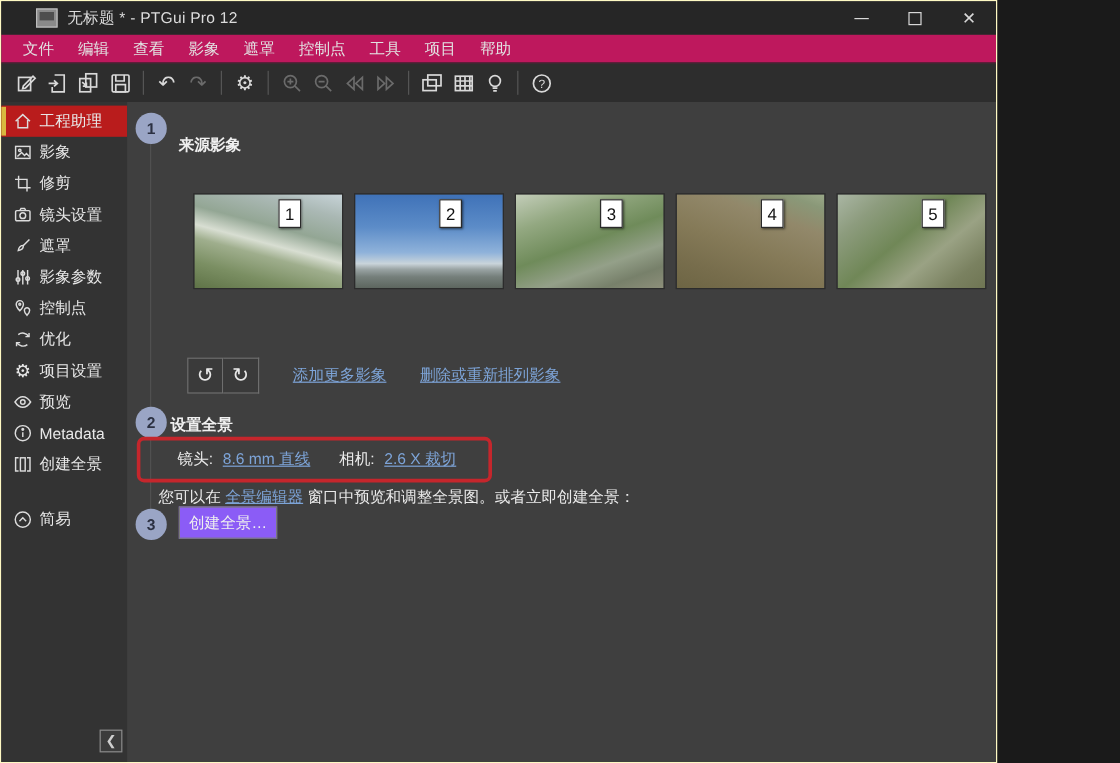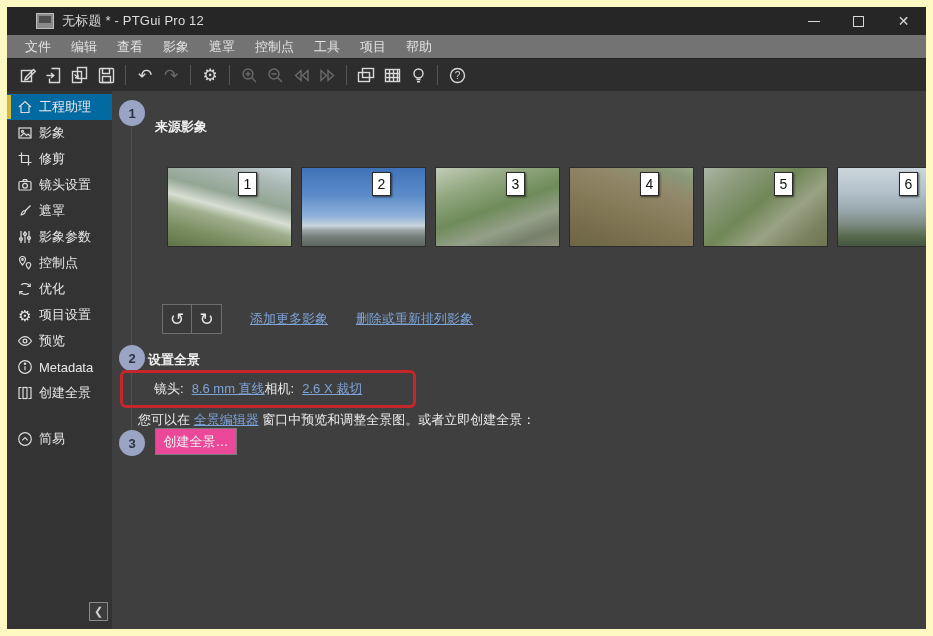--- a/index.html
+++ b/index.html
@@ -1,49 +1,49 @@
 <!DOCTYPE html>
 <html><head>
 <meta charset="utf-8">
 <style>
   * { margin:0; padding:0; box-sizing:border-box; }
   html,body { width:933px; height:636px; background:#1a1a1a; }
   body { font-family:"Liberation Sans","DejaVu Sans",sans-serif; font-size:13px; color:#e6e6e6; }
-  .window { position:relative; width:933px; height:636px; background:#3f3f3f; border:7px solid #fef9c3; overflow:hidden; display:flex; flex-direction:column; }
+  .window { position:relative; width:831px; height:636px; background:#3f3f3f; border:1px solid #fef9c3; overflow:hidden; display:flex; flex-direction:column; }
 
   
   .titlebar { height:28px; background:#262626; display:flex; align-items:center; flex:0 0 auto; }
   .app-icon { width:18px; height:16px; margin:0 8px 0 29px; background:#8a8a8a; border:1px solid #bdbdbd; position:relative; }
   .app-icon::after { content:""; position:absolute; left:2px; top:2px; right:2px; bottom:5px; background:#4e4e4e; }
   .title-text { color:#dcdcdc; letter-spacing:.2px; }
   .win-controls { margin-left:auto; display:flex; height:100%; }
   .win-btn { width:45px; height:100%; display:flex; align-items:center; justify-content:center; color:#d8d8d8; font-size:14px; }
   .max-glyph { width:11px; height:11px; border:1px solid #d8d8d8; display:inline-block; }
   .min-glyph { width:12px; height:0; border-top:1px solid #d8d8d8; display:inline-block; }
 
   
-  .menubar { height:24px; background:#737373; display:flex; align-items:center; padding-left:8px; flex:0 0 auto; border-bottom:1px solid #222; }
+  .menubar { height:24px; background:#be185d; display:flex; align-items:center; padding-left:8px; flex:0 0 auto; border-bottom:1px solid #222; }
   .menu-item { padding:3px 10px; color:#e2e2e2; }
 
   
   .toolbar { height:32px; background:#2d2d2d; display:flex; align-items:center; padding-left:8px; flex:0 0 auto; }
   .tool-btn { width:26px; height:26px; display:flex; align-items:center; justify-content:center; }
   .tool-btn svg { stroke:#d9d9d9; fill:none; stroke-width:1.4; }
   .tool-btn.disabled svg { stroke:#6b6b6b; }
   .tool-btn.disabled { color:#6b6b6b; }
   .tb-glyph { font-size:17px; color:#d9d9d9; line-height:1; }
   .disabled .tb-glyph { color:#6b6b6b; }
   .tb-sep { width:1px; height:20px; background:#555; margin:0 6px; }
 
   
   .app-body { flex:1; display:flex; min-height:0; }
   .sidebar { width:105px; background:#333333; position:relative; flex:0 0 auto; padding-top:3px; }
   .side-item { height:26px; display:flex; align-items:center; gap:6px; padding-left:10px; position:relative; color:#e8e8e8; white-space:nowrap; }
   .side-item svg { stroke:#dcdcdc; fill:none; stroke-width:1.2; flex:0 0 auto; }
-  .side-item.selected { background:#0369a1; }
+  .side-item.selected { background:#b91c1c; }
   .side-item.selected::before { content:""; position:absolute; left:0; top:1px; bottom:1px; width:4px; background:#d8b83f; }
   .side-item .glyph-ico { font-size:15px; line-height:1; width:16px; text-align:center; }
   .side-gap { height:20px; }
   .collapse-btn { position:absolute; right:4px; bottom:8px; width:19px; height:19px; background:#3c3c3c; border:1px solid #8a8a8a; color:#cfcfcf; font-size:11px; display:flex; align-items:center; justify-content:center; }
 
   
   .content { position:relative; flex:1; background:#3f3f3f; }
   .connector { position:absolute; left:19px; top:22px; width:1px; height:331px; background:#505050; }
   .step-circle { position:absolute; width:26px; height:26px; border-radius:50%; background:#9aa5c5; color:#2c3142; font-weight:bold; font-size:13px; display:flex; align-items:center; justify-content:center; }
   .step-title { position:absolute; font-weight:bold; color:#f0f0f0; }
@@ -63,25 +63,25 @@
   .action-row { position:absolute; left:50px; top:213px; display:flex; align-items:center; }
   .rotate-group { display:flex; }
   .rotate-btn { width:30px; height:30px; background:#3a3a3a; border:1px solid #6e6e6e; color:#e8e8e8; font-size:17px; display:flex; align-items:center; justify-content:center; }
   .rotate-btn + .rotate-btn { border-left:none; }
   a.link { color:#7da4d8; text-decoration:underline; cursor:pointer; }
   .action-row .link { margin-left:28px; }
 
   .lens-row { position:absolute; left:42px; top:289px; display:flex; align-items:center; white-space:nowrap; }
   .lens-row .lbl { color:#eaeaea; }
   .lens-row .link { margin-left:8px; }
-  .lens-row .cam-lbl { }
+  .lens-row .cam-lbl { margin-left:24px; }
   .red-annotation { position:absolute; left:8px; top:279px; width:296px; height:38px; border:3px solid #c5262c; border-radius:6px; pointer-events:none; }
 
   .editor-line { position:absolute; left:26px; top:320px; white-space:nowrap; color:#eaeaea; }
-  .create-btn { position:absolute; left:43px; top:337px; width:82px; height:27px; background:#ec4899; border:1px solid #7a7a7a; color:#efefef; font-size:13px; font-family:inherit; }
+  .create-btn { position:absolute; left:43px; top:337px; width:82px; height:27px; background:#8b5cf6; border:1px solid #7a7a7a; color:#efefef; font-size:13px; font-family:inherit; }
 </style>
 </head>
 <body>
 
 <div class="window">
 
   <div class="titlebar">
     <span class="app-icon"></span>
     <span class="title-text">无标题 * - PTGui Pro 12</span>
     <div class="win-controls">

